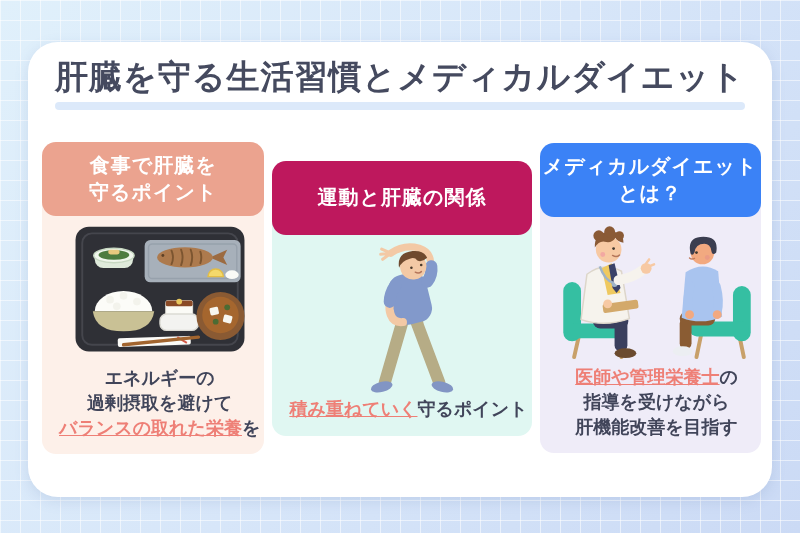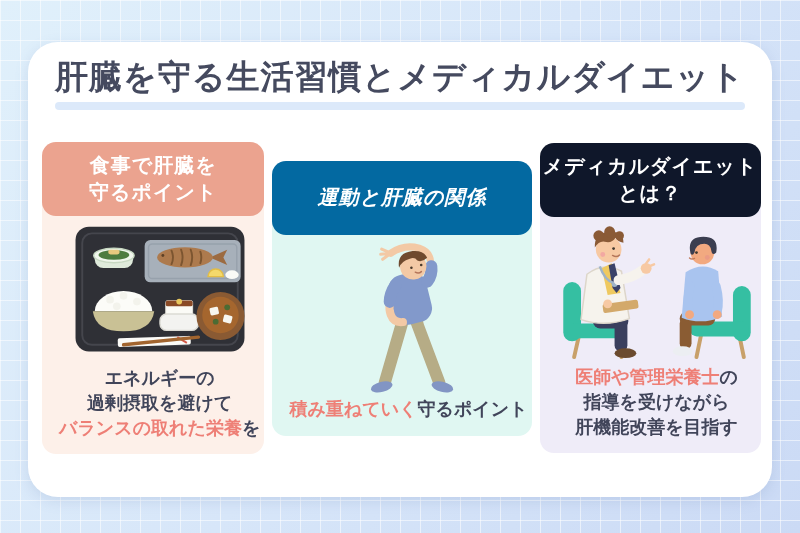--- a/index.html
+++ b/index.html
@@ -34,40 +34,40 @@
   .columns{ display:flex; gap:8px; margin-top:12px; height:352px;align-items:center; }
   .card{ flex:1; display:flex; flex-direction:column; }
 
   .card-header{
     position:relative; z-index:2; height:74px; border-radius:14px;
     display:flex; flex-direction:column; justify-content:center; align-items:center;
     color:#ffffff; font-size:20px; font-weight:800; letter-spacing:1px; line-height:1.35;
     text-align:center;
   }
   .hdr-salmon{ background:#eba38f; }
-  .hdr-teal{ background:#0369a1;font-style:italic; }
-  .hdr-purple{ background:#0f172a; }
+  .hdr-teal{ background:#be185d; }
+  .hdr-purple{ background:#3b82f6; }
 
   .card-body{
     position:relative; z-index:1; flex:1; margin-top:-14px; padding-top:14px;
     border-radius:0 0 14px 14px;
     display:flex; flex-direction:column;padding-left:13px;
   }
   .body-pink{ background:#fdf0e9; }
   .body-mint{ background:#e0f7f2; }
   .body-lavender{ background:#efecf8; }
 
   .illustration{ flex:1; display:flex; align-items:center; justify-content:center; }
 
   .caption{
     padding:0 4px 14px; text-align:center;
     font-size:18px; font-weight:700; color:#41455a; line-height:1.38;
   }
   .cap-line{ display:block; white-space:nowrap; }
-  .hl{ color:#ee7f76; }
+  .hl{ color:#ee7f76;text-decoration:underline; }
 </style>
 </head>
 <body>
 
 <div class="stage">
   <div class="panel">
 
     <h1 class="page-title">肝臓を守る生活習慣とメディカルダイエット</h1>
     <div class="title-underline"></div>
 

